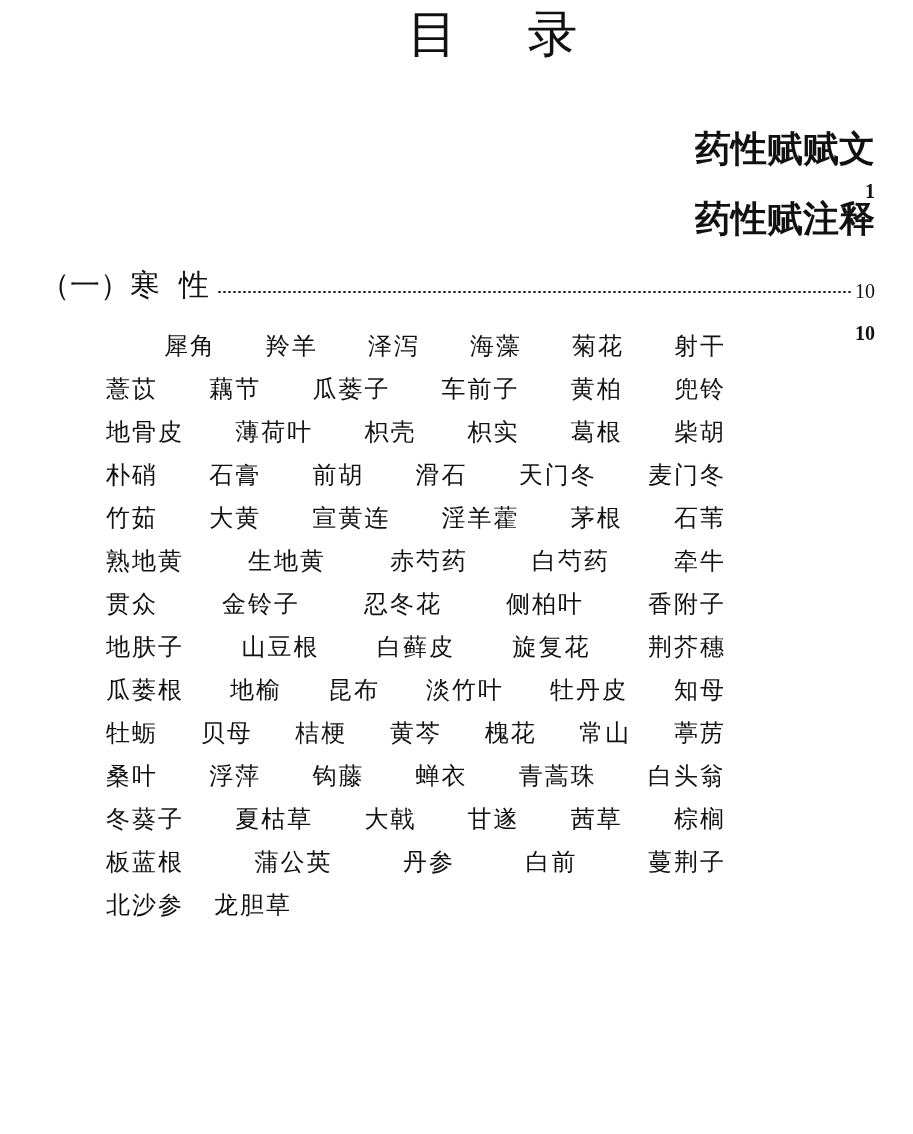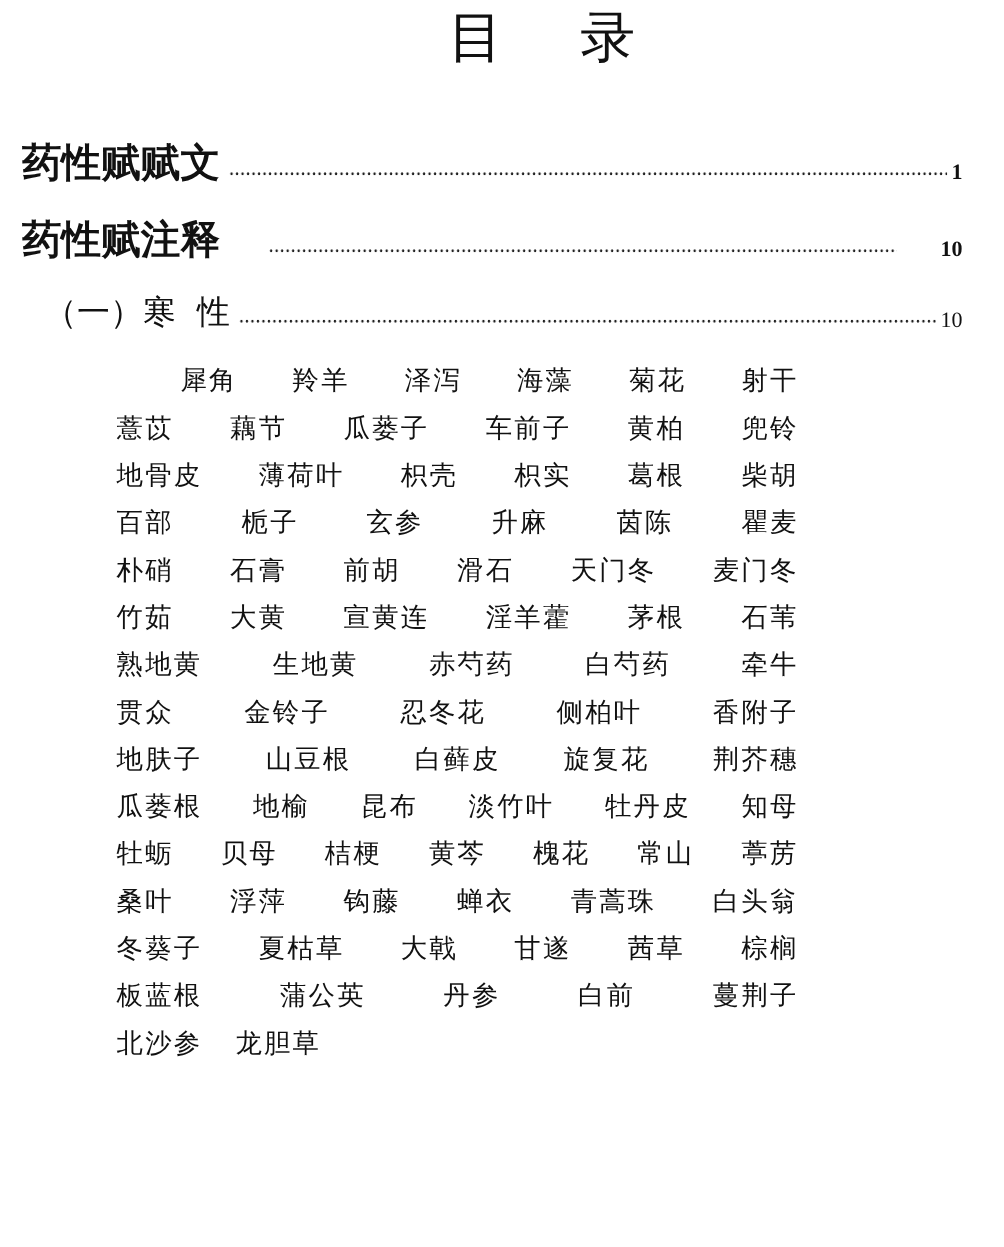--- a/index.html
+++ b/index.html
@@ -23,21 +23,21 @@
   .toc-row .dots {
     flex: 1; margin: 0 4px 10px 8px; height: 4px;
     background-image: radial-gradient(circle, #222 1px, transparent 1.4px);
     background-size: 5px 4px; background-repeat: repeat-x;
     background-position: left center;
   }
   .toc-row .page {
     font-family: "Liberation Serif", "DejaVu Serif", serif;
     font-size: 20px; line-height: 22px; margin-bottom: 2px;
   }
-  .lvl1 { left: 20px; width: 855px; font-size: 36px; font-weight: bold; }
+  .lvl1 { left: 20px; width: 855px; font-size: 36px; font-weight: bold; flex-direction: column; }
   .lvl1 .label { line-height: 44px; }
   .lvl2 { left: 40px; width: 835px; font-size: 30px; }
   .lvl2 .label { line-height: 38px; }
   .herbs {
     position: absolute; left: 106px; top: 328px; width: 620px;
   }
   .herb-line {
     display: flex; justify-content: space-between; height: 43px;
     font-size: 24px; line-height: 36px; letter-spacing: 2px; gap: 34px;
   }
@@ -86,28 +86,20 @@
       <span>黄柏</span>
       <span>兜铃</span>
     </div>
     <div class="herb-line">
       <span>地骨皮</span>
       <span>薄荷叶</span>
       <span>枳壳</span>
       <span>枳实</span>
       <span>葛根</span>
       <span>柴胡</span>
-    </div>
-    <div class="herb-line">
-      <span>百部</span>
-      <span>栀子</span>
-      <span>玄参</span>
-      <span>升麻</span>
-      <span>茵陈</span>
-      <span>瞿麦</span>
     </div>
     <div class="herb-line">
       <span>朴硝</span>
       <span>石膏</span>
       <span>前胡</span>
       <span>滑石</span>
       <span>天门冬</span>
       <span>麦门冬</span>
     </div>
     <div class="herb-line">

